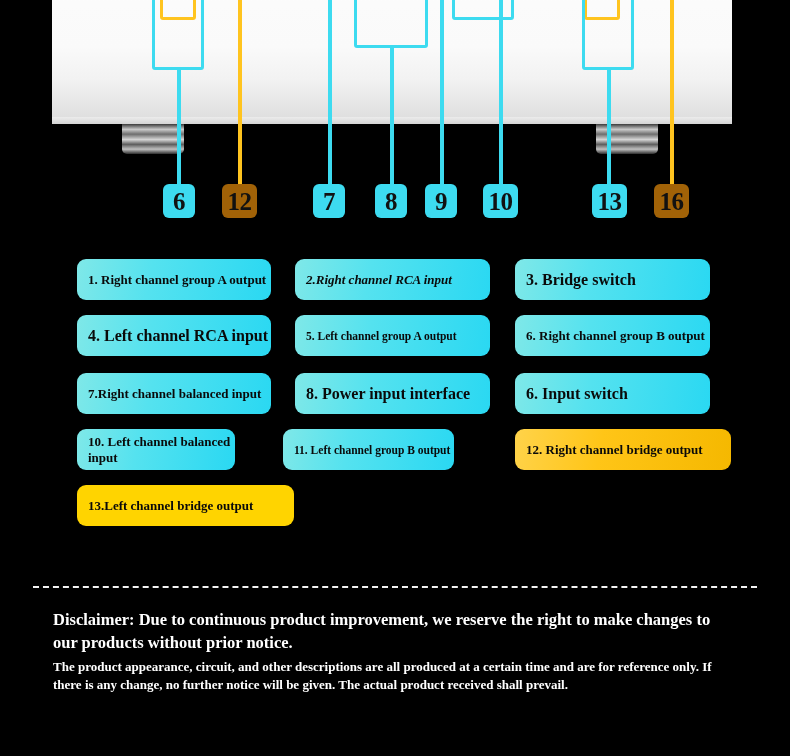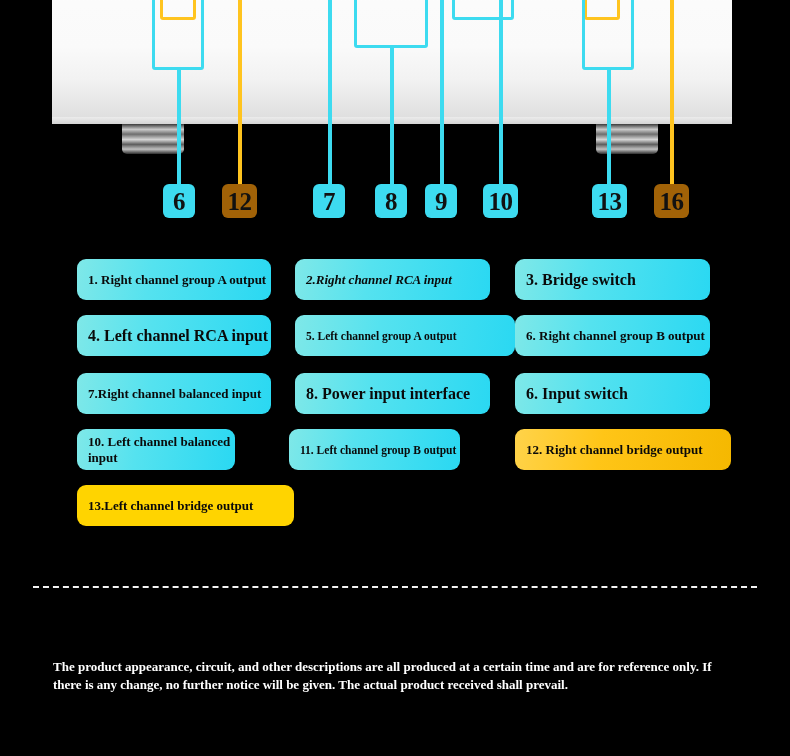--- a/index.html
+++ b/index.html
@@ -131,27 +131,28 @@
       <div class="badge badge-cyan" style="left: 483px; top: 184px; width: 35px;">10</div>
       <div class="badge badge-cyan" style="left: 592px; top: 184px; width: 35px;">13</div>
       <div class="badge badge-yellow" style="left: 654px; top: 184px; width: 35px;">16</div>
     </div>
 
   <div id="legend">
       <div class="legend-box lb-cyan fs-md" style="left: 77px; top: 259px; width: 194px;">1. Right channel group A output</div>
       <div class="legend-box lb-cyan fs-md" style="left: 295px; top: 259px; width: 195px; font-style: italic;">2.Right channel RCA input</div>
       <div class="legend-box lb-cyan fs-lg" style="left: 515px; top: 259px; width: 195px;">3. Bridge switch</div>
       <div class="legend-box lb-cyan fs-lg" style="left: 77px; top: 315px; width: 194px;">4. Left channel RCA input</div>
-      <div class="legend-box lb-cyan fs-sm" style="left: 295px; top: 315px; width: 220px;">5. Left channel group A output</div>
+      <div class="legend-box lb-cyan fs-sm" style="left: 295px; top: 315px; width: 195px;">5. Left channel group A output</div>
       <div class="legend-box lb-cyan fs-md" style="left: 515px; top: 315px; width: 195px;">6. Right channel group B output</div>
       <div class="legend-box lb-cyan fs-md" style="left: 77px; top: 373px; width: 194px;">7.Right channel balanced input</div>
       <div class="legend-box lb-cyan fs-lg" style="left: 295px; top: 373px; width: 195px;">8. Power input interface</div>
       <div class="legend-box lb-cyan fs-lg" style="left: 515px; top: 373px; width: 195px;">6. Input switch</div>
       <div class="legend-box lb-cyan fs-md" style="left: 77px; top: 429px; width: 158px;">10. Left channel balanced input</div>
-      <div class="legend-box lb-cyan fs-sm" style="left: 289px; top: 429px; width: 171px;">11. Left channel group B output</div>
+      <div class="legend-box lb-cyan fs-sm" style="left: 283px; top: 429px; width: 171px;">11. Left channel group B output</div>
       <div class="legend-box lb-yellow fs-md" style="left: 515px; top: 429px; width: 216px;">12. Right channel bridge output</div>
       <div class="legend-box lb-yellow-flat fs-md" style="left: 77px; top: 485px; width: 217px;">13.Left channel bridge output</div>
     </div>
 
   <div class="divider"></div>
+  <div class="disc-head">Disclaimer: Due to continuous product improvement, we reserve the right to make changes to our products without prior notice.</div>
   <div class="disc-body">The product appearance, circuit, and other descriptions are all produced at a certain time and are for reference only. If there is any change, no further notice will be given. The actual product received shall prevail.</div>
 
 </div>
 
 </body></html>

